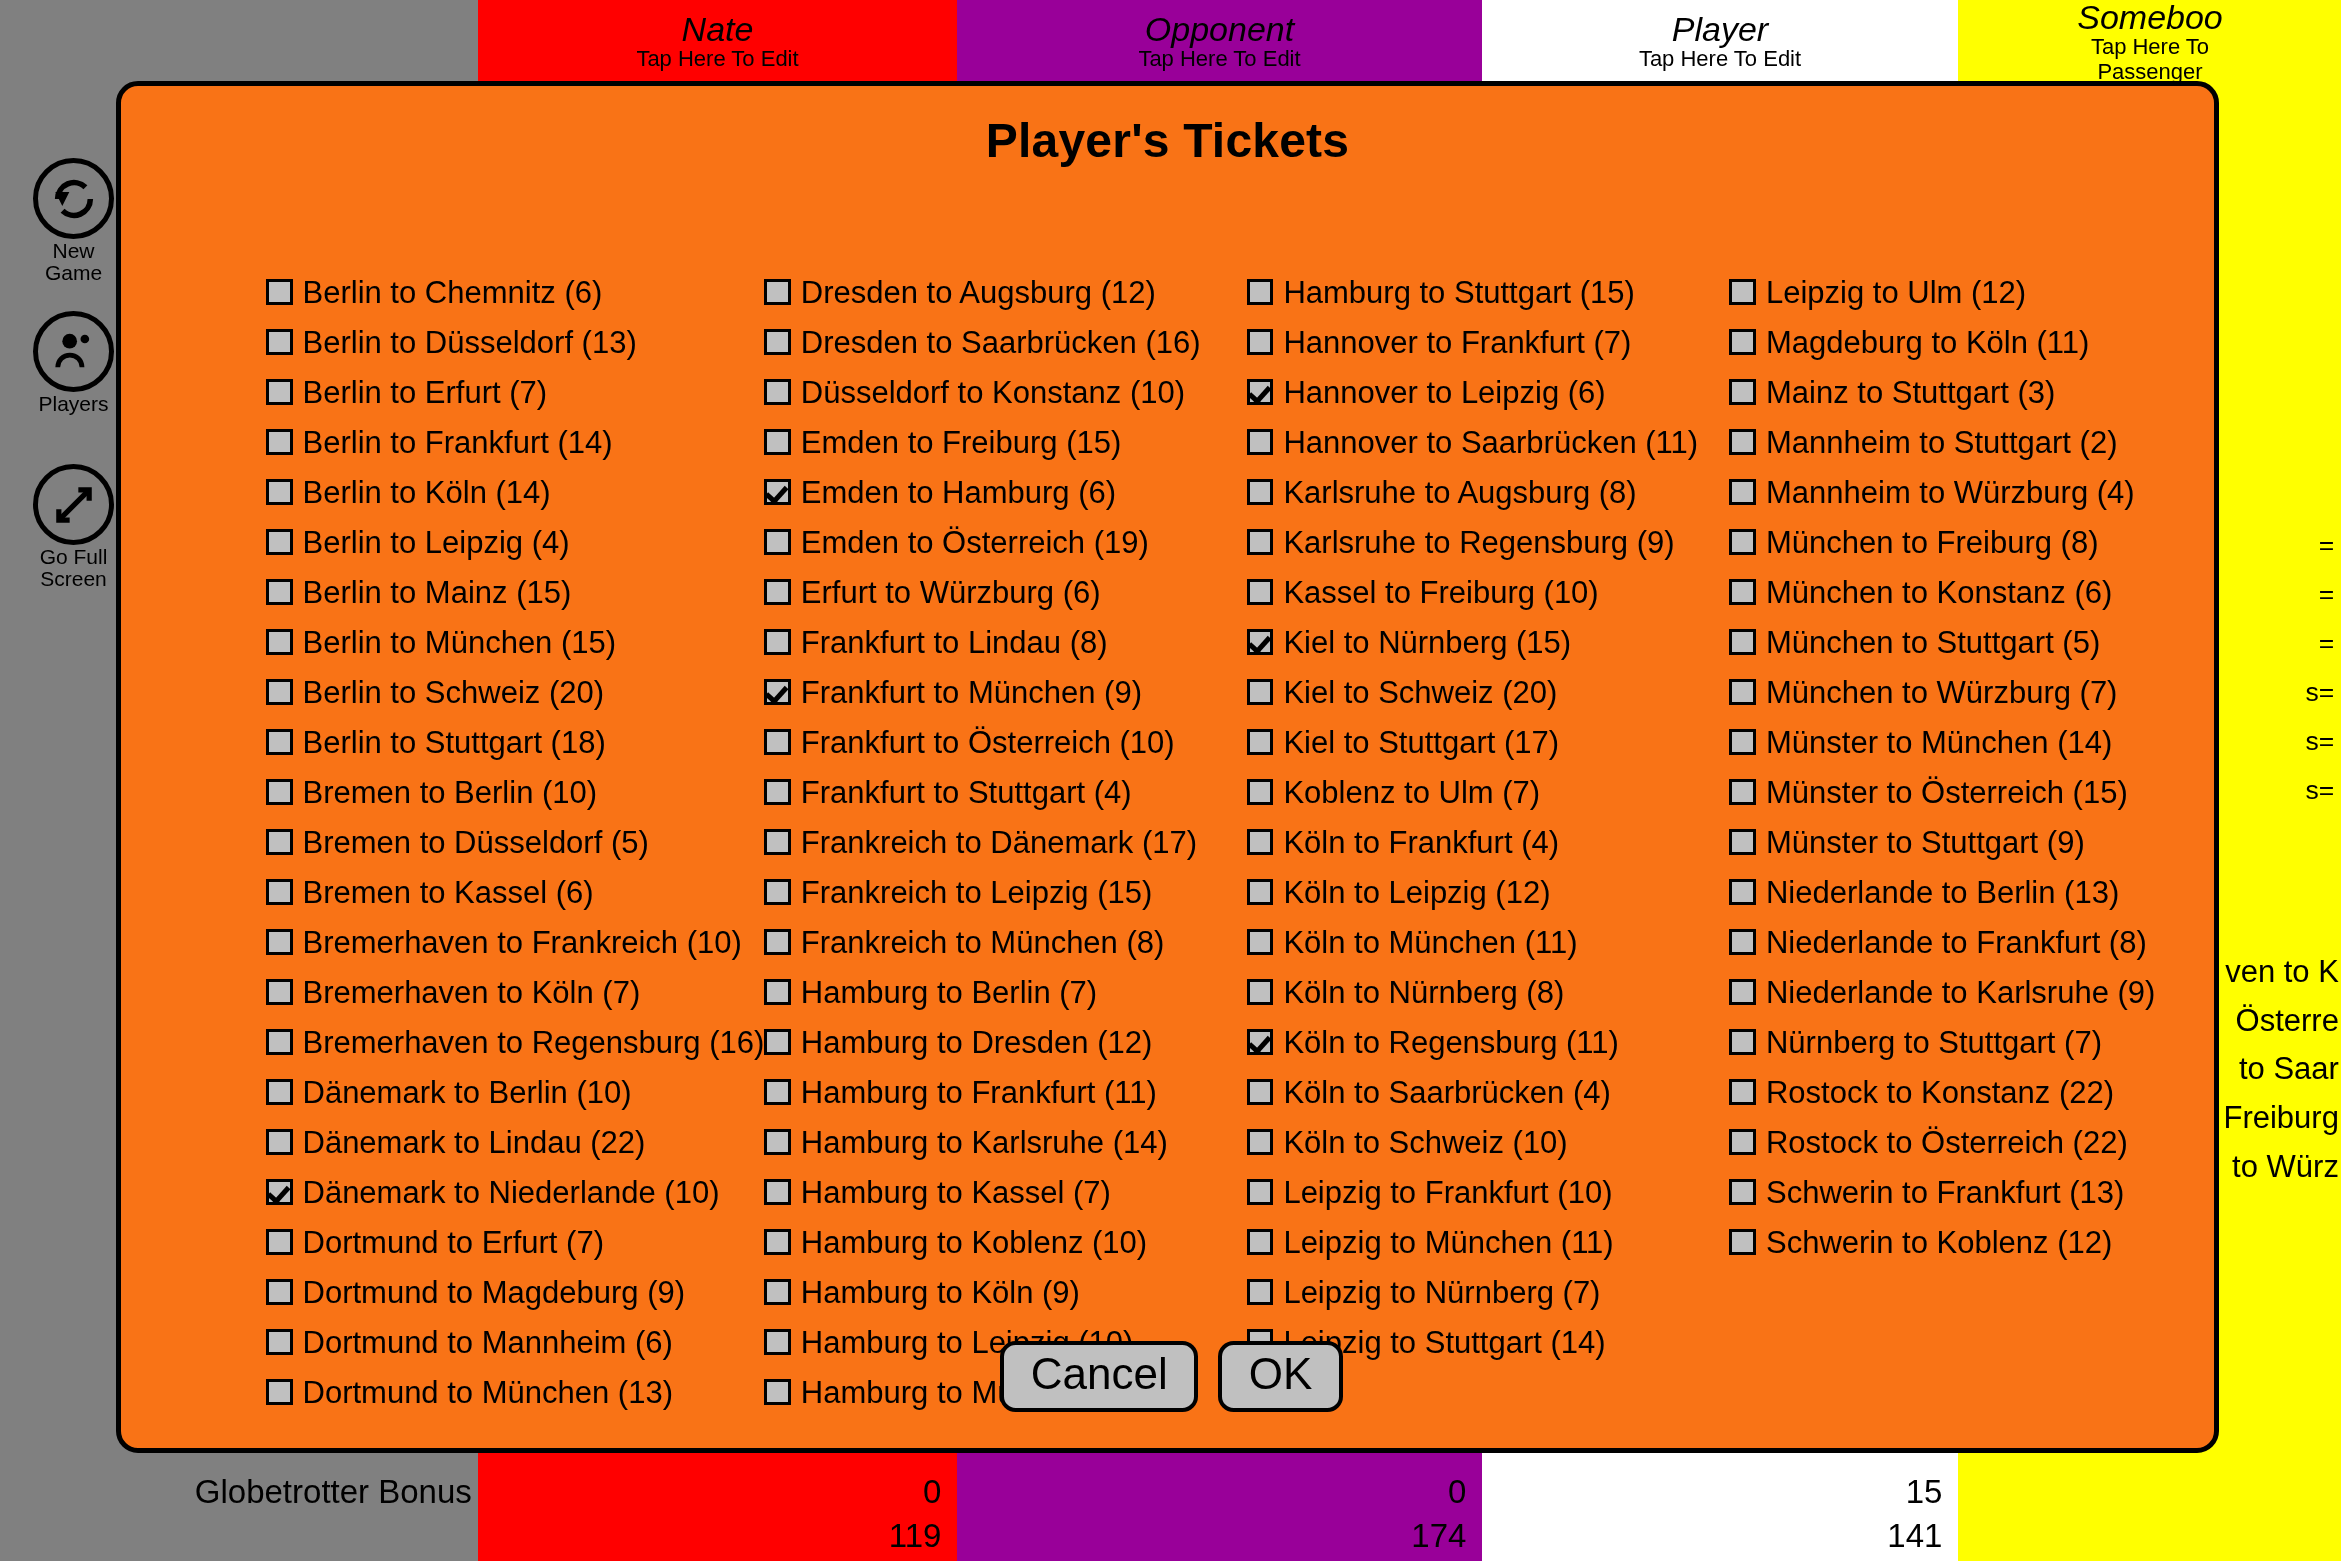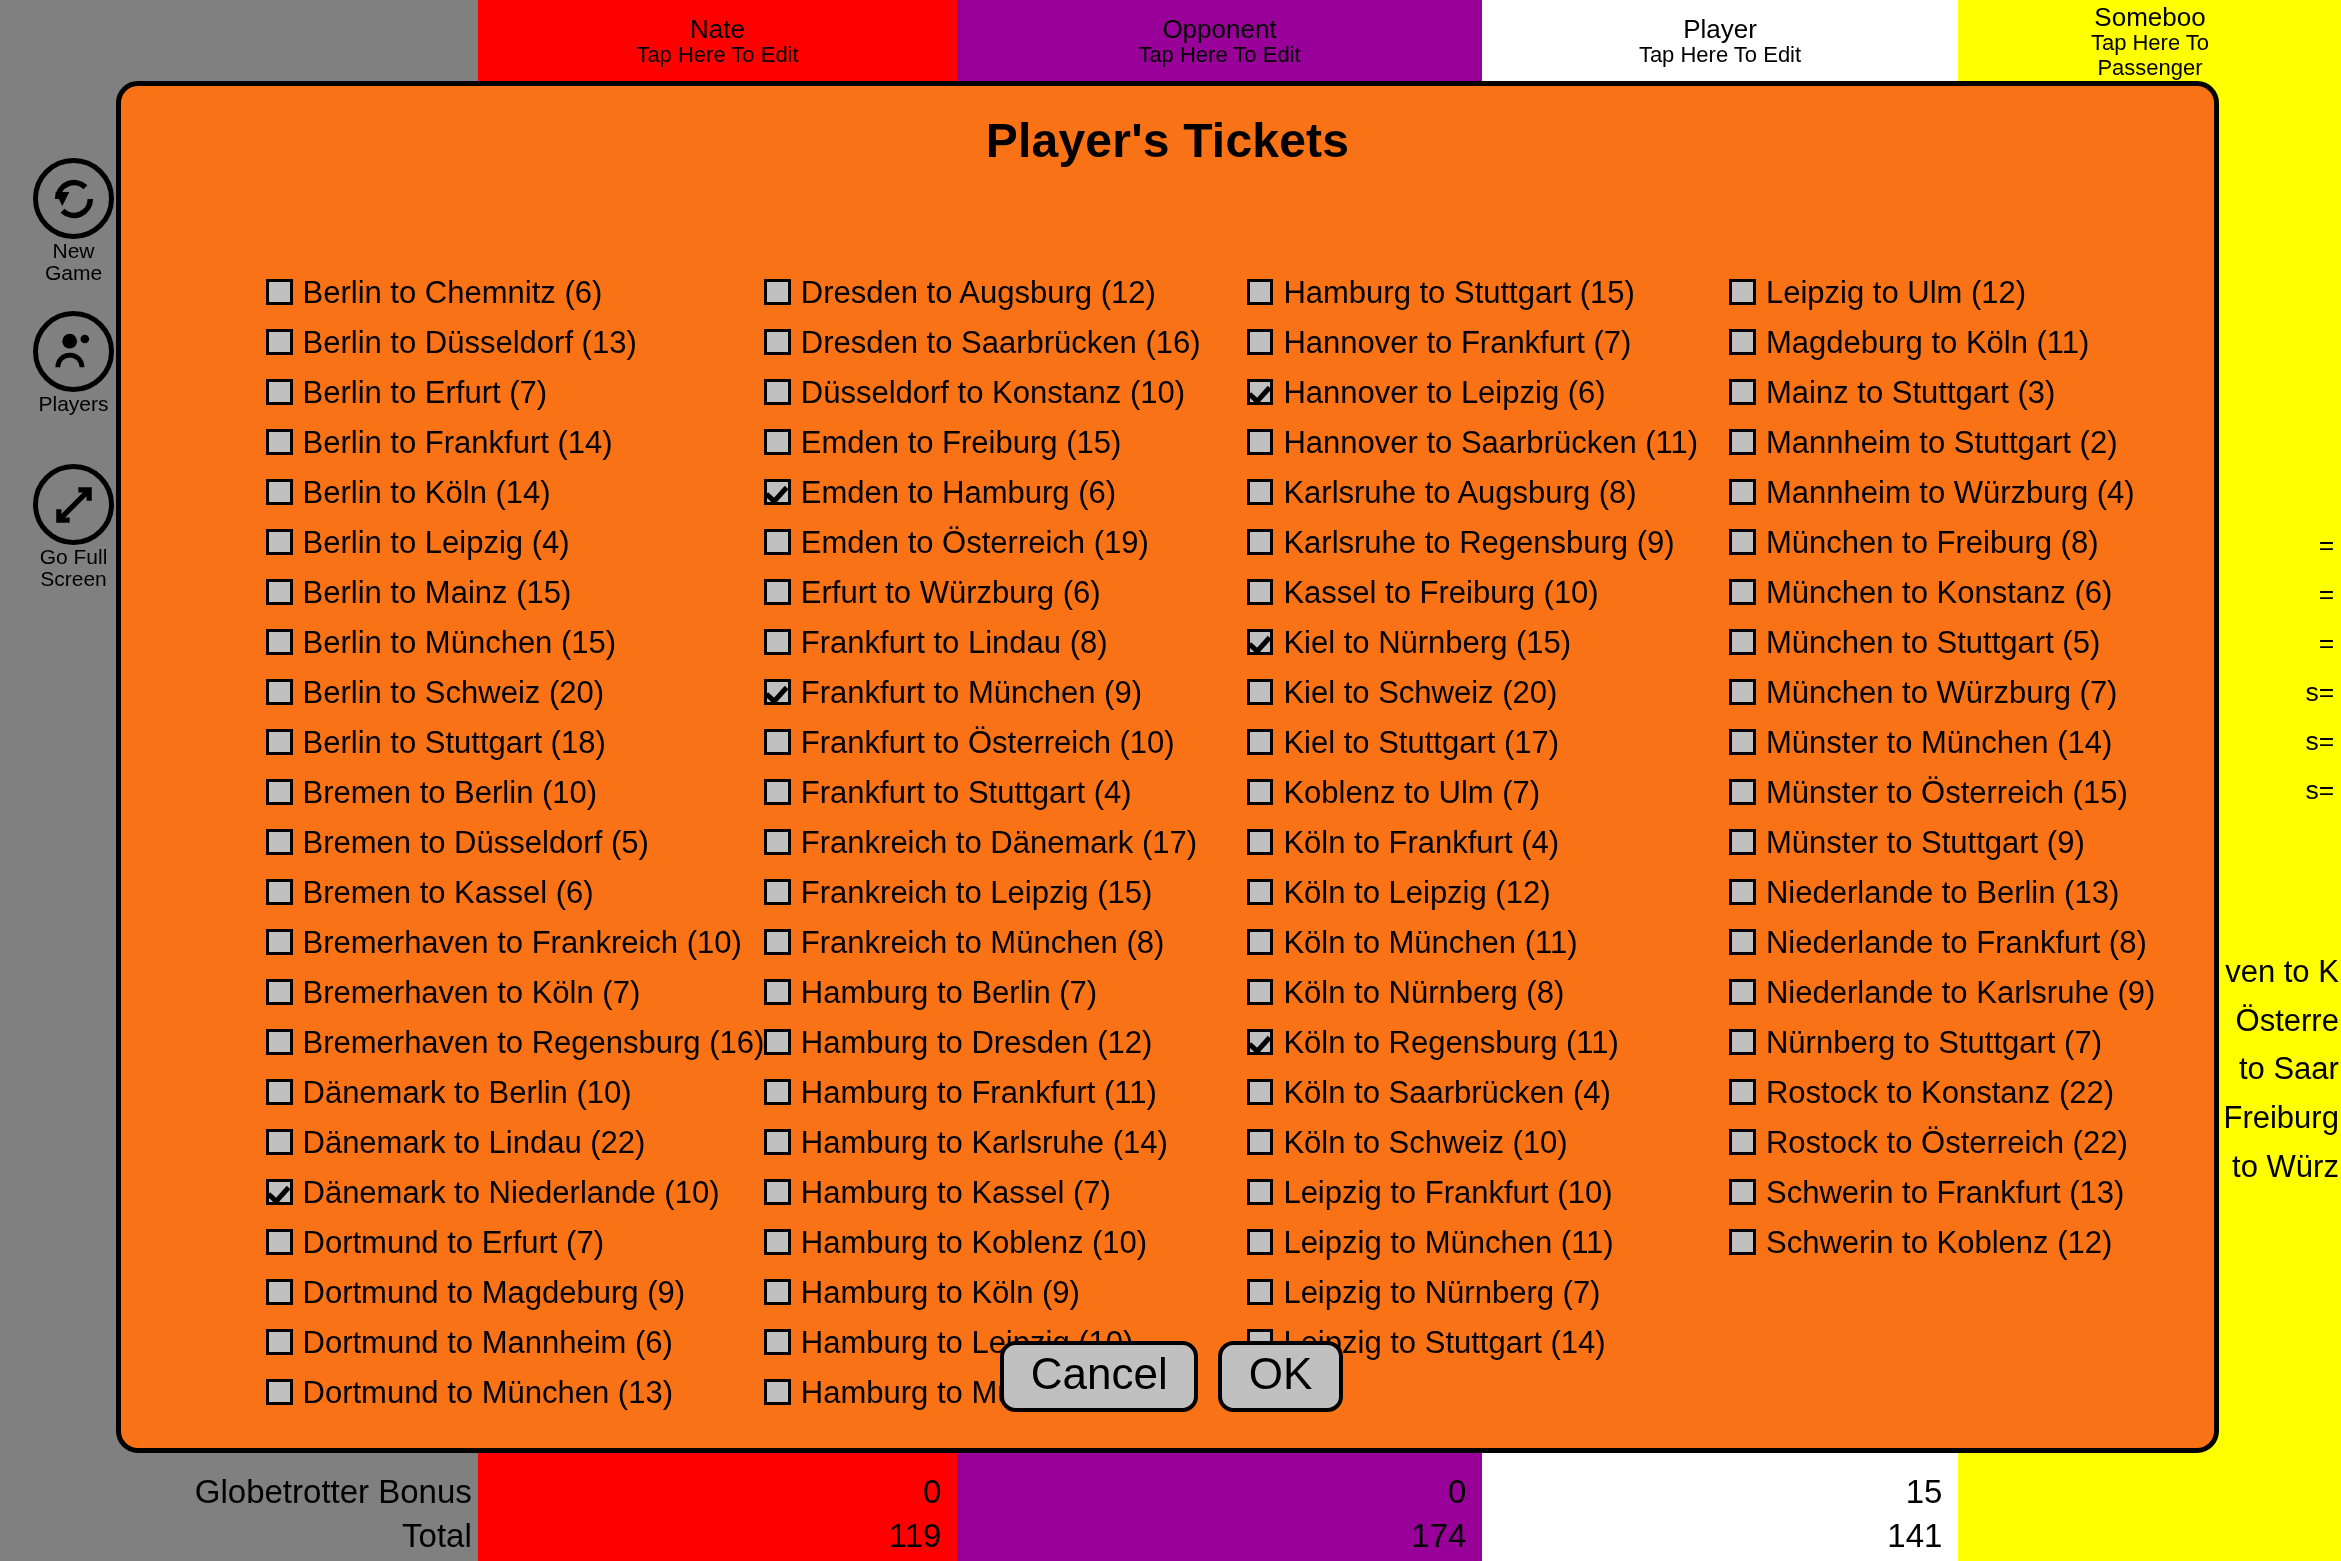--- a/index.html
+++ b/index.html
@@ -31,21 +31,21 @@
   }
 
   .bg-cols { position: absolute; left: 478px; top: 0; width: 1864px; height: 1561px; }
   .bg-col {
     position: absolute; top: 0; height: 1561px;
   }
   .col-head {
     height: 84px; display: flex; flex-direction: column;
     align-items: center; justify-content: center; color: #000;
   }
-  .col-head .name { font-size: 26px; line-height: 1.0; }
+  .col-head .name { font-size: 34px; line-height: 1.0; font-style: italic; }
   .col-head .sub  { font-size: 22px; line-height: 1.15; text-align:center; }
 
   .c-red    { background: #ff0000; }
   .c-purple { background: #990099; }
   .c-white  { background: #ffffff; }
   .c-yellow { background: #ffff00; }
 
   .yellow-mid {
     position: absolute; width: 100%; text-align: center; color:#000;
     font-size: 22px; line-height: 1.2;
@@ -215,21 +215,20 @@
     <div class="bs-label" style="top:0;">Globetrotter Bonus</div>
     <div class="bs-cell" style="left:478px;  width:479px; top:0;">0</div>
     <div class="bs-cell" style="left:957px; width:525px; top:0;">0</div>
     <div class="bs-cell" style="left:1482px; width:476px; top:0;">15</div>
 
     <div style="position:absolute; left:478px;  width:479px; top:42px; height:44px; background:#ff0000;"></div>
     <div style="position:absolute; left:957px; width:525px; top:42px; height:44px; background:#990099;"></div>
     <div style="position:absolute; left:1482px; width:476px; top:42px; height:44px; background:#ffffff;"></div>
     <div style="position:absolute; left:1958px; width:384px; top:42px; height:44px; background:#ffff00;"></div>
 
-    <div class="bs-label" style="top:44px;">Total</div>
     <div class="bs-cell" style="left:478px;  width:479px; top:44px;">119</div>
     <div class="bs-cell" style="left:957px; width:525px; top:44px;">174</div>
     <div class="bs-cell" style="left:1482px; width:476px; top:44px;">141</div>
   </div>
 
   <div class="dialog">
     <div class="dlg-title">Player's Tickets</div>
 
     <div class="cols" id="ticket-columns">
         <div class="col">

